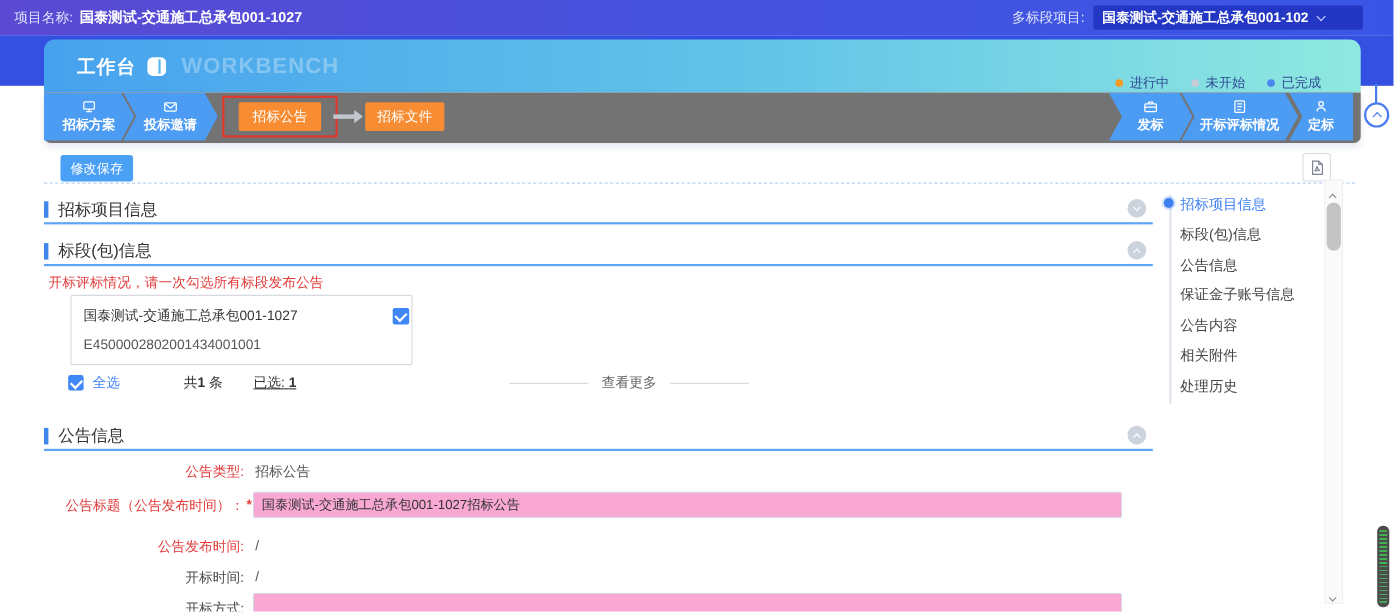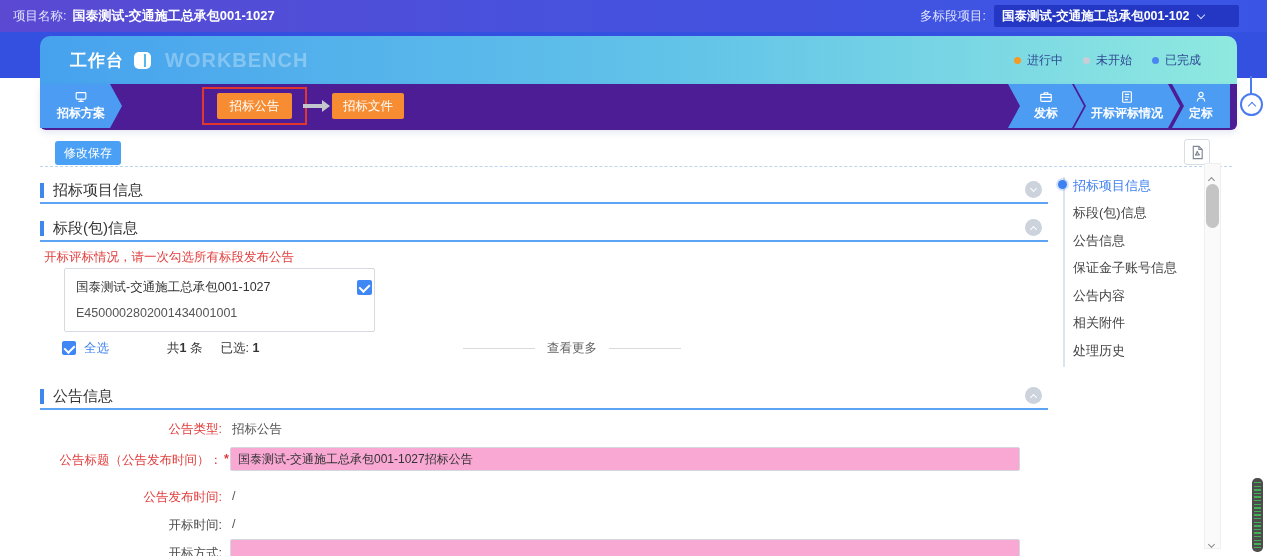--- a/index.html
+++ b/index.html
@@ -18,27 +18,27 @@
   .chev.down { transform:rotate(45deg); margin-top:-3px; }
   .chev.up { transform:rotate(-135deg); margin-top:3px; }
 
   
   .band { left:0; top:32px; width:1267px; height:46px; background:#3350e0; }
   .workbench { left:40px; top:36px; width:1197px; height:48px; border-radius:10px 10px 0 0; background:linear-gradient(90deg,#47a2ee 0%,#63c4e8 55%,#8fe9e0 100%); display:flex; align-items:center; }
   .wb-title { color:#fff; font-size:17px; font-weight:bold; margin-left:30px; letter-spacing:1px; }
   .wb-icon { width:17px; height:17px; background:#fff; border-radius:5px; margin-left:10px; position:relative; }
   .wb-icon::after { content:""; position:absolute; left:10px; top:2px; width:2px; height:13px; background:#58b8ea; }
   .wb-watermark { color:rgba(255,255,255,.3); font-size:20px; font-weight:bold; letter-spacing:1px; margin-left:14px; }
-  .legend { position:absolute; right:36px; top:0; height:48px; display:flex; align-items:center; gap:20px; }
+  .legend { position:absolute; right:36px; top:0; height:48px; display:flex; align-items:flex-end; gap:20px; }
   .legend-item { display:flex; align-items:center; gap:6px; font-size:12px; color:#2f4a93; }
   .dot { width:7px; height:7px; border-radius:50%; }
   .dot-running { background:#f59a23; } .dot-pending { background:#c8cdd6; } .dot-done { background:#4b86f0; }
 
   
-  .stepsbar { left:40px; top:84px; width:1197px; height:46px; background:#4c1d95; border-radius:0 0 6px 6px; box-shadow:0 3px 6px rgba(40,70,150,.12); }
+  .stepsbar { left:40px; top:84px; width:1197px; height:46px; background:#737373; border-radius:0 0 6px 6px; box-shadow:0 3px 6px rgba(40,70,150,.12); }
   .step-chev { position:absolute; top:0; height:44px; background:#4d9cf3; color:#fff; display:flex; flex-direction:column; align-items:center; justify-content:center; gap:1px; cursor:pointer; }
   .step-chev .lbl { font-size:12px; font-weight:bold; white-space:nowrap; }
   .step-chev svg { width:14px; height:14px; stroke:#fff; fill:none; stroke-width:1.3; }
   .chev-first { clip-path:polygon(0 0, calc(100% - 12px) 0, 100% 50%, calc(100% - 12px) 100%, 0 100%); }
   .chev-mid   { clip-path:polygon(0 0, calc(100% - 12px) 0, 100% 50%, calc(100% - 12px) 100%, 0 100%, 12px 50%); }
   .chev-last  { clip-path:polygon(0 0, 100% 0, 100% 100%, 0 100%, 12px 50%); }
   .orange-btn { position:absolute; top:9px; height:26px; background:#f78c32; color:#fff; font-size:12.5px; border:none; border-radius:2px; padding:0 10px; cursor:pointer; font-family:inherit; }
   .annotation-box { position:absolute; left:162px; top:3px; width:105px; height:38px; border:2px solid #e0382e; pointer-events:none; }
   .gray-arrow { position:absolute; left:263px; top:20px; width:20px; height:4px; background:#c2c6cd; }
   .gray-arrow::after { content:""; position:absolute; right:-7px; top:-4px; border-left:8px solid #c2c6cd; border-top:6px solid transparent; border-bottom:6px solid transparent; }
@@ -65,21 +65,21 @@
   
   .pkg-box { left:64px; top:268px; width:311px; height:64px; border:1px solid #d6dade; border-radius:2px; background:#fff; }
   .pkg-title { position:absolute; left:11px; top:10px; font-size:12.5px; color:#333; }
   .pkg-code { position:absolute; left:11px; top:37px; font-size:12.5px; color:#555; }
   .checkbox { width:15px; height:15px; background:#3f87f5; border-radius:2px; position:relative; cursor:pointer; }
   .checkbox::after { content:""; position:absolute; left:4px; top:2px; width:5px; height:8px; border-right:2px solid #fff; border-bottom:2px solid #fff; transform:rotate(45deg); }
   .pkg-check { position:absolute; left:292px; top:11px; }
   .selrow { left:62px; top:340px; height:16px; display:flex; align-items:center; font-size:12.5px; color:#333; }
   .selrow .checkbox { width:14px; height:14px; }
   .sel-all { color:#3f80f0; margin-left:8px; cursor:pointer; }
-  .cnt { margin-left:58px; } .cnt2 { margin-left:18px; }
+  .cnt { margin-left:58px; } .cnt2 { margin-left:28px;text-decoration:underline; }
   .viewmore { left:462px; top:340px; width:220px; height:16px; display:flex; align-items:center; justify-content:center; gap:12px; }
   .vm-line { width:72px; height:1px; background:#d9d9d9; }
   .vm-text { font-size:12.5px; color:#666; cursor:pointer; white-space:nowrap; }
 
   
   .frm-label { position:absolute; left:40px; width:182px; text-align:right; font-size:12.5px; }
   .red { color:#e23c3c; } .dark { color:#4a4a4a; }
   .frm-value { position:absolute; left:232px; font-size:12.5px; color:#555; }
   .star { position:absolute; left:224px; color:#e23c3c; font-weight:bold; font-size:12.5px; }
   .frm-input { position:absolute; left:230px; width:790px; height:24px; border:1px solid #d4d8de; border-radius:2px; font-size:12px; color:#333; padding:0 7px; font-family:inherit; background:#f9a8d4; }
@@ -137,20 +137,27 @@
 </div>
 
 <div class="abs stepsbar">
   <div class="step-chev chev-first" style="left:0;width:82px;">
     <svg viewBox="0 0 16 16">
         <rect x="2.5" y="3" width="11" height="7.5" rx="1"></rect>
         <path d="M8 10.5v2.5M5 13h6"></path>
       </svg>
     <span class="lbl">招标方案</span>
   </div>
+  <div class="step-chev chev-mid" style="left:72px;width:86px;">
+    <svg viewBox="0 0 16 16">
+        <rect x="2" y="4" width="12" height="8.5" rx="1"></rect>
+        <path d="M2.5 5l5.5 4.5L13.5 5"></path>
+      </svg>
+    <span class="lbl">投标邀请</span>
+  </div>
   <button class="orange-btn" style="left:177px;width:75px;">招标公告</button>
   <div class="annotation-box"></div>
   <span class="gray-arrow"></span>
   <button class="orange-btn" style="left:292px;width:72px;">招标文件</button>
   <div class="step-chev chev-mid" style="left:1034px;width:106px;">
     <svg viewBox="0 0 16 16">
         <rect x="3" y="2" width="10" height="12" rx="1"></rect>
         <path d="M5.5 5h5M5.5 8h5M5.5 11h3.5"></path>
       </svg>
     <span class="lbl">开标评标情况</span>

